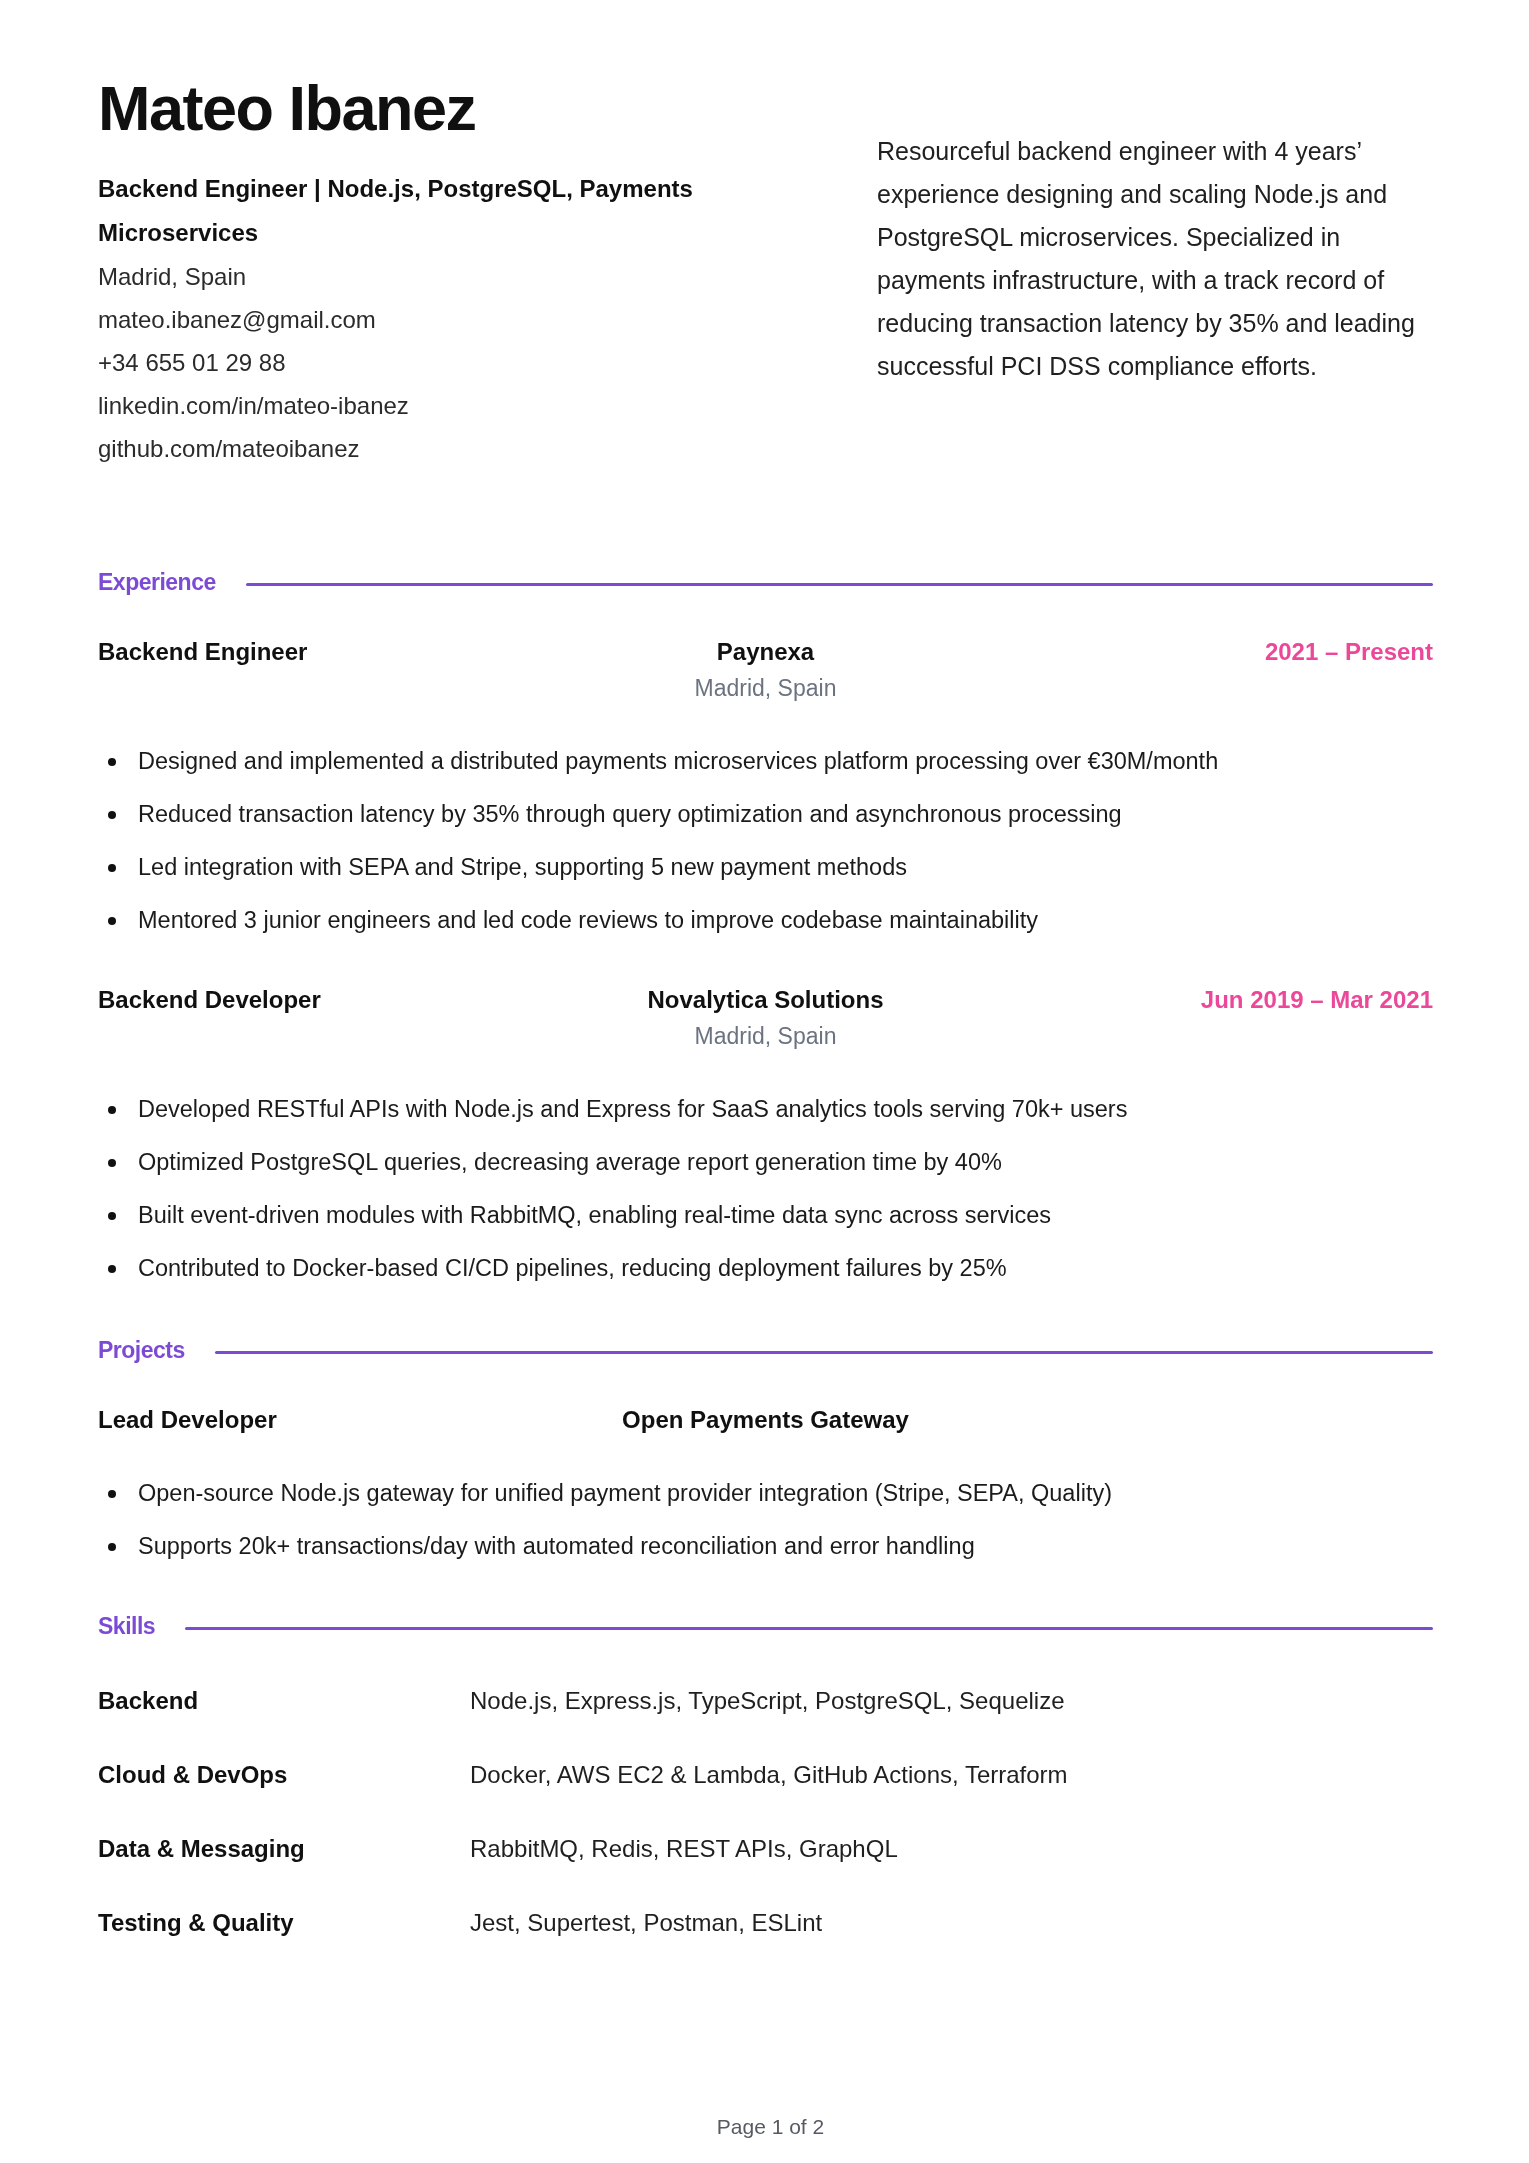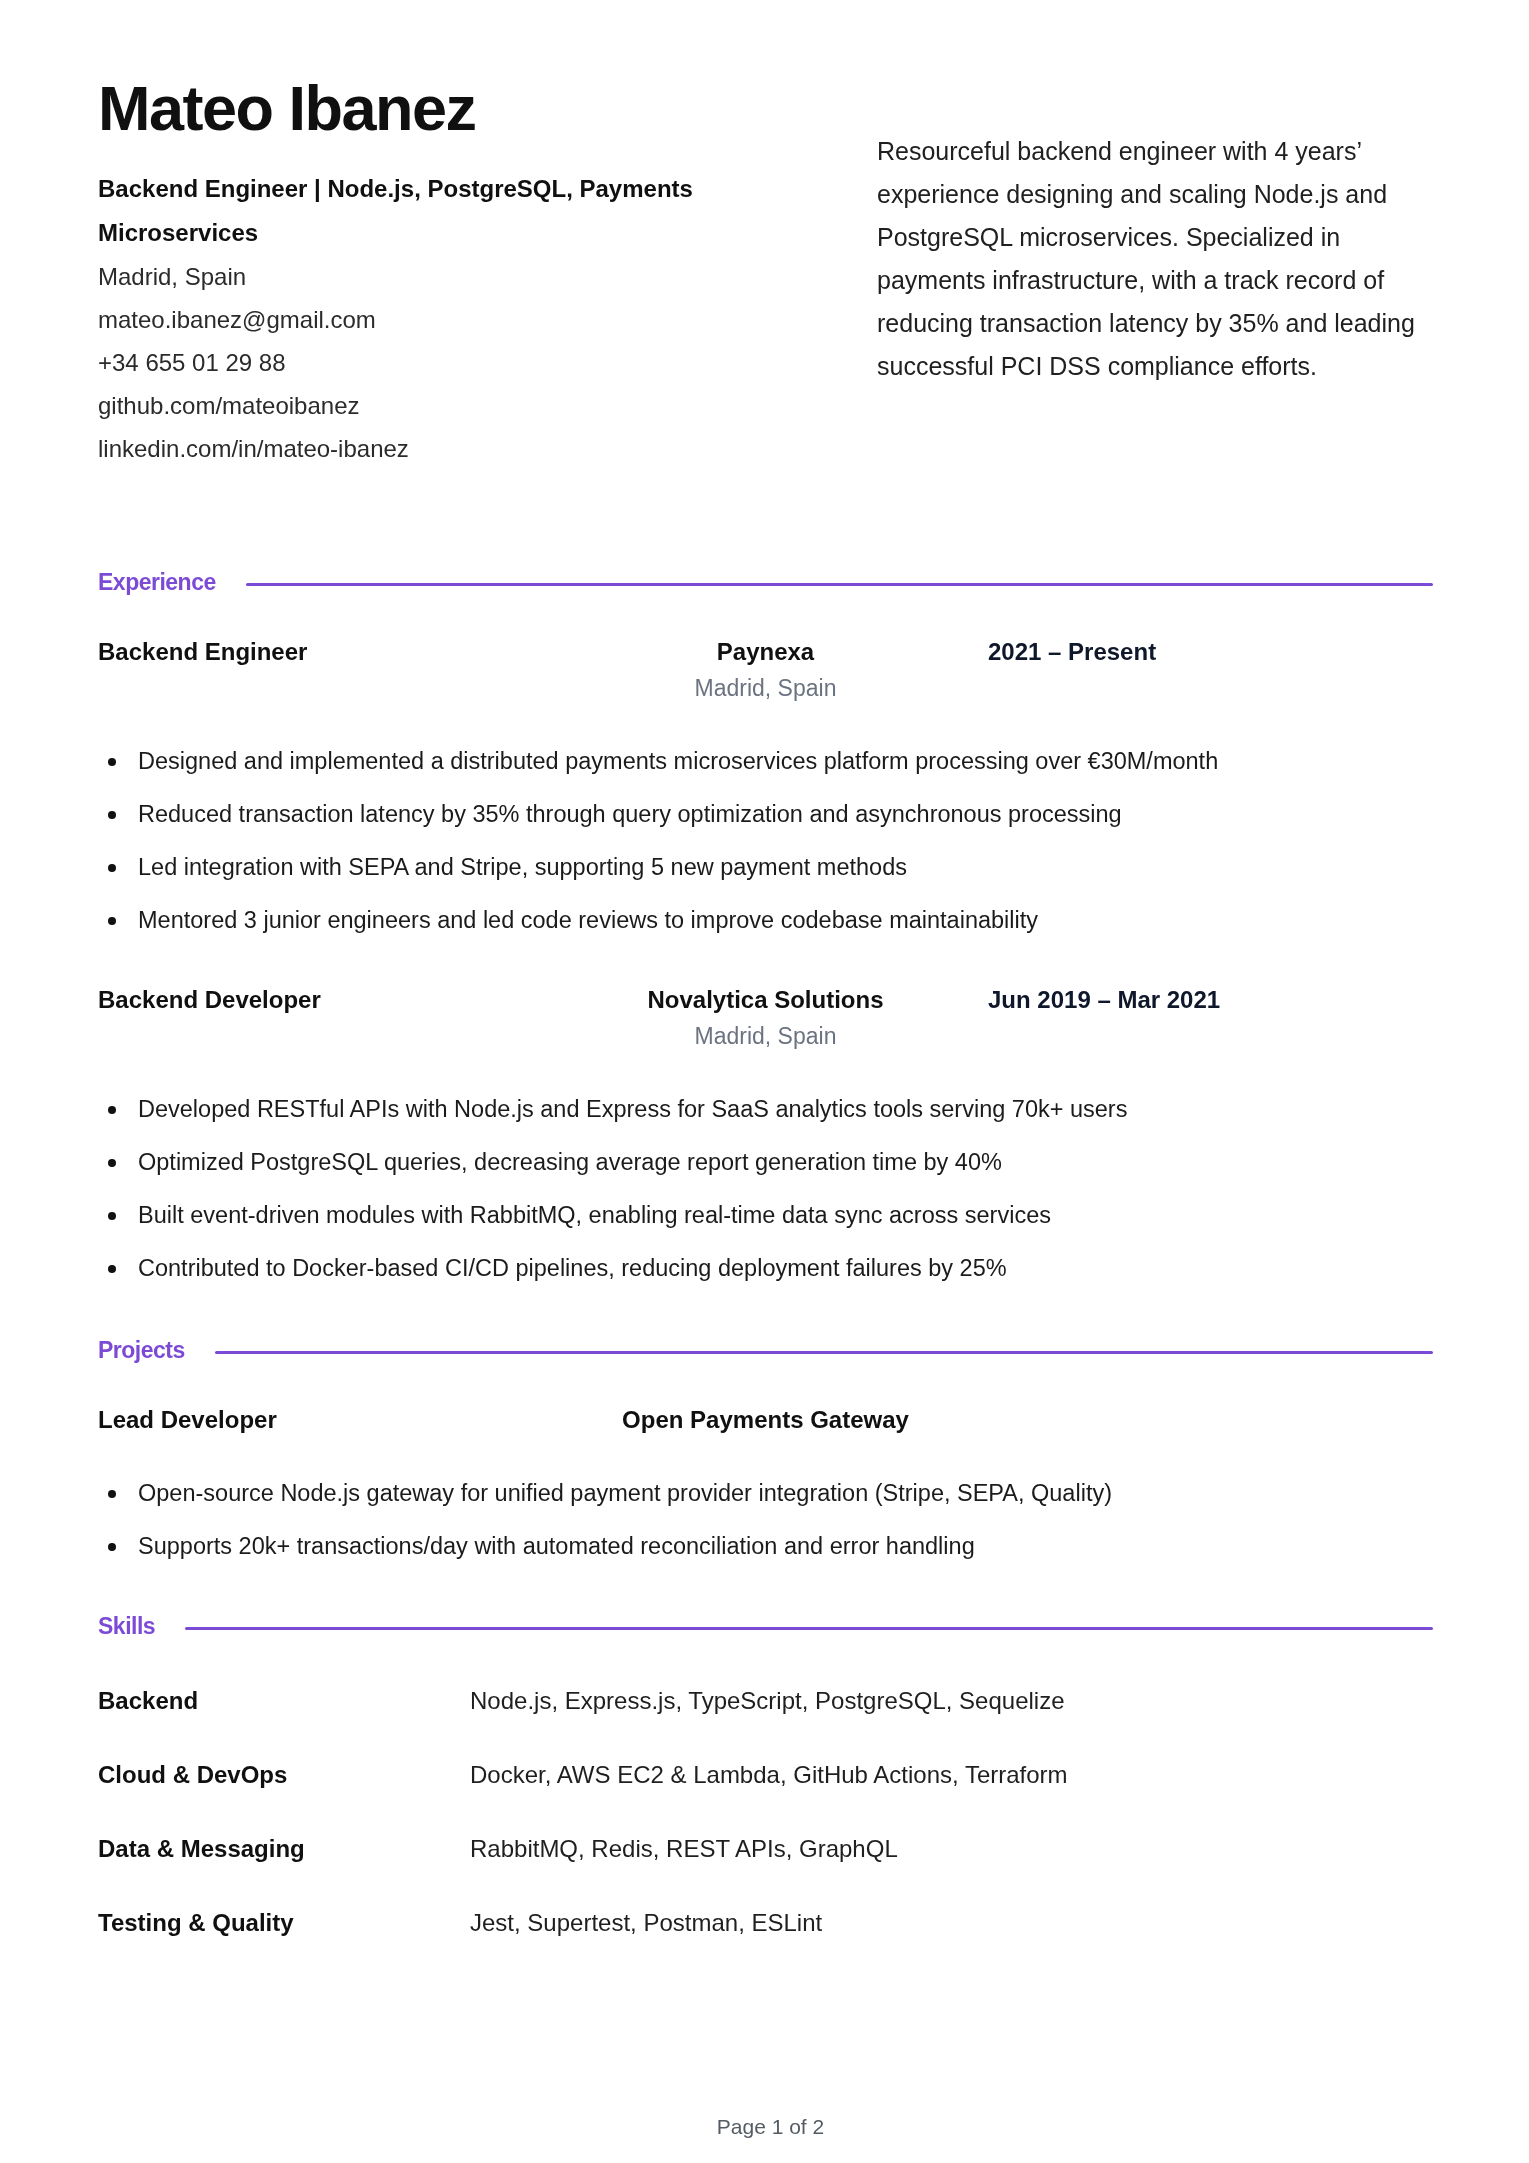--- a/index.html
+++ b/index.html
@@ -68,21 +68,21 @@
   .entry + .entry { margin-top: 50px; }
   .entry-header {
     display: grid;
     grid-template-columns: 1fr 1fr 1fr;
     align-items: baseline;
     font-size: 24px;
     font-weight: 700;
   }
   .entry-role    { text-align: left;   color: #101010; }
   .entry-company { text-align: center; color: #101010; }
-  .entry-dates   {  color: #0f172a; }
+  .entry-dates   { text-align: right;  color: #ec4899; }
   .entry-location {
     margin-top: 9px;
     text-align: center;
     font-size: 23px;
     color: #6b7280;
     font-weight: 400;
   }
 
   ul.bullets { list-style: none; margin: 44px 0 0 0; padding: 0; }
   ul.bullets li {
@@ -131,22 +131,22 @@
 <div class="page">
 
   <header class="header">
     <div class="header-left">
       <h1 class="person-name">Mateo Ibanez</h1>
       <div class="headline">Backend Engineer | Node.js, PostgreSQL, Payments Microservices</div>
       <div class="contact">
         <div class="contact-line">Madrid, Spain</div>
         <div class="contact-line">mateo.ibanez@gmail.com</div>
         <div class="contact-line">+34 655 01 29 88</div>
+        <div class="contact-line">linkedin.com/in/mateo-ibanez</div>
         <div class="contact-line">github.com/mateoibanez</div>
-        <div class="contact-line">linkedin.com/in/mateo-ibanez</div>
       </div>
     </div>
     <div class="header-right">
       <p class="summary">Resourceful backend engineer with 4 years’ experience designing and scaling Node.js and PostgreSQL microservices. Specialized in payments infrastructure, with a track record of reducing transaction latency by 35% and leading successful PCI DSS compliance efforts.</p>
     </div>
   </header>
 
   <section class="section-experience">
     <div class="section-heading-row">
       <h2 class="section-heading accent-text" style="color: rgb(124, 75, 214);">Experience</h2>

